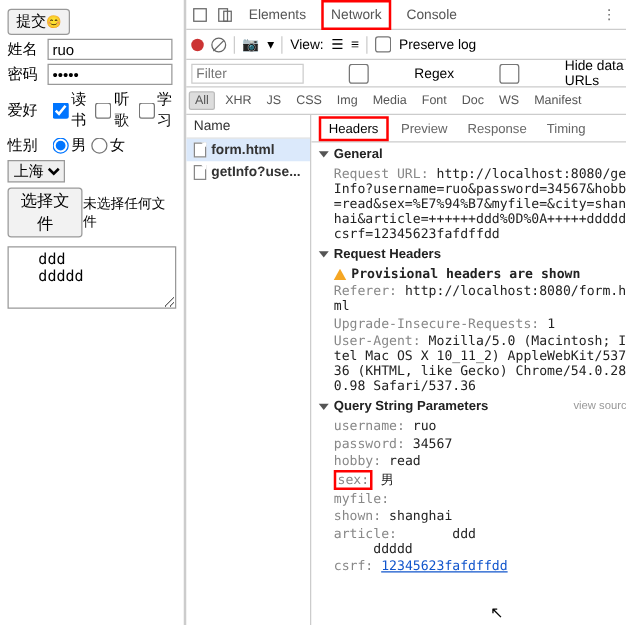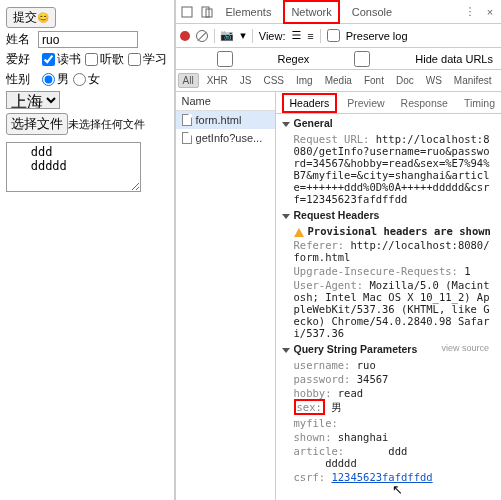--- a/index.html
+++ b/index.html
@@ -4,21 +4,21 @@
 <style>
 * { box-sizing: border-box; margin: 0; padding: 0; }
 body { font-family: Arial, "Microsoft YaHei", sans-serif; font-size: 12px; display: flex; width: 501px; height: 500px; overflow: hidden; background: #fff; }
 .left-panel { width: 230px; padding: 4px 6px; border-right: 1px solid #ccc; }
 .form-row { margin: 3px 0; display: flex; align-items: center; }
 .form-row label { min-width: 32px; }
 .form-row input[type=text], .form-row input[type=password] { border: 1px solid #999; padding: 1px 3px; font-size: 12px; width: 100px; height: 17px; }
 .form-row input[type=checkbox], .form-row input[type=radio] { margin: 0 2px 0 4px; vertical-align: middle; }
 .submit-btn { border: 1px solid #999; background: #f2f2f2; padding: 1px 6px; font-size: 12px; border-radius: 3px; }
 .emoji { font-size: 10px; }
-select { border: 1px solid #999; font-size: 16px; background: #efefef; height: 18px; }
+select { border: 1px solid #999; font-size: 12px; background: #efefef; height: 18px; }
 .file-row { margin-top: 4px; font-size: 11px; }
 .file-btn { border: 1px solid #999; background: #f2f2f2; padding: 1px 4px; font-size: 13px; border-radius: 3px; }
 textarea { width: 135px; height: 50px; border: 1px solid #999; font-size: 12px; padding: 2px; margin-top: 4px; resize: both; }
 
 .devtools { flex: 1; display: flex; flex-direction: column; background: #fff; font-family: "Lucida Grande", Arial, sans-serif; font-size: 11px; border-left: 1px solid #ccc; }
 .dt-tabbar { display: flex; align-items: center; border-bottom: 1px solid #ccc; height: 24px; padding: 0 4px; gap: 6px; }
 .dt-tabbar .icon { width: 14px; height: 14px; display: inline-flex; align-items: center; justify-content: center; color: #666; }
 .dt-tabbar .tab { padding: 4px 6px; color: #555; cursor: pointer; }
 .dt-tabbar .tab.active { border: 2px solid red; }
 .dt-toolbar { display: flex; align-items: center; border-bottom: 1px solid #ccc; height: 24px; padding: 0 4px; gap: 6px; }
@@ -27,21 +27,21 @@
 .clear-icon::after { content:""; position:absolute; width:12px; height:1.2px; background:#666; transform:rotate(-45deg); top:5px; left:-1px; }
 .dt-toolbar .sep { width:1px; height:14px; background:#ccc; }
 .dt-filterbar { display: flex; align-items: center; border-bottom: 1px solid #ccc; height: 22px; padding: 0 4px; gap: 8px; }
 .dt-filterbar input { border: 1px solid #ccc; padding: 1px 3px; font-size: 11px; width: 90px; height: 16px; }
 .dt-typefilter { display: flex; align-items: center; border-bottom: 1px solid #ccc; height: 22px; padding: 0 2px; gap: 4px; font-size: 10px; color: #555; overflow:hidden; white-space:nowrap; }
 .dt-typefilter .chip { padding: 1px 4px; }
 .dt-typefilter .chip.all { background: #ddd; border: 1px solid #bbb; border-radius: 2px; }
 .dt-main { flex: 1; display: flex; overflow: hidden; }
 .req-list { width: 100px; border-right: 1px solid #ccc; }
 .req-list .hdr { padding: 3px 6px; color: #333; border-bottom: 1px solid #ddd; }
-.req-item { padding: 3px 6px; color: #333; display:flex; align-items:center; gap:4px; cursor:pointer; }
+.req-item { padding: 3px 6px; color: #333; display:flex; align-items:center; gap:4px; cursor:pointer;font-weight:bold; }
 .req-item.sel { background: #dbe9fb; }
 .doc-icon { width:10px; height:12px; border:1px solid #888; background:#fff; position:relative; }
 .doc-icon::after { content:""; position:absolute; right:-1px; top:-1px; border:2px solid transparent; border-top-color:#fff; border-right-color:#fff;}
 .detail { flex: 1; overflow: auto; font-family: Menlo, monospace; font-size: 10.5px; }
 .detail-tabs { display: flex; border-bottom: 1px solid #ccc; height: 22px; align-items: center; padding-left: 6px; gap: 4px; font-family: Arial; }
 .detail-tabs .dtab { padding: 2px 6px; color: #666; cursor:pointer; }
 .detail-tabs .dtab.active { color: #000; border: 2px solid red; }
 .section-hdr { padding: 3px 6px; color: #222; font-weight: bold; font-family: Arial; }
 .tri { display:inline-block; width:0; height:0; border-left:4px solid transparent; border-right:4px solid transparent; border-top:5px solid #555; margin-right:4px; }
 .kv { padding: 1px 6px 1px 18px; color: #222; word-break: break-all; }
@@ -55,20 +55,24 @@
 </head>
 <body>
 
 <div class="left-panel">
   <div class="form-row">
       <button class="submit-btn"><span>提交</span><span class="emoji">😊</span></button>
     </div>
   <div class="form-row">
       <label>姓名</label>
       <input type="text" value="ruo" style="">
+    </div>
+  <div class="form-row">
+      <label>密码</label>
+      <input type="text" value="•••••" style="">
     </div>
   <div class="form-row">
     <label>爱好</label>
     <input type="checkbox" checked="" style="">
       <span>读书</span>
     <input type="checkbox" style="">
       <span>听歌</span>
     <input type="checkbox" style="">
       <span>学习</span>
   </div>
@@ -118,20 +122,21 @@
     <span>▾</span>
     <span class="sep"></span>
     <span>View:</span>
     <span>☰</span>
     <span>≡</span>
     <span class="sep"></span>
     <input type="checkbox" style="">
       <span>Preserve log</span>
   </div>
   <div class="dt-filterbar">
+    <input type="text" placeholder="Filter" style="">
     <input type="checkbox" style="">
       <span>Regex</span>
     <input type="checkbox" style="">
       <span>Hide data URLs</span>
   </div>
   <div class="dt-typefilter">
     <span class="chip all">All</span>
     <span class="chip">XHR</span>
     <span class="chip">JS</span>
     <span class="chip">CSS</span>

